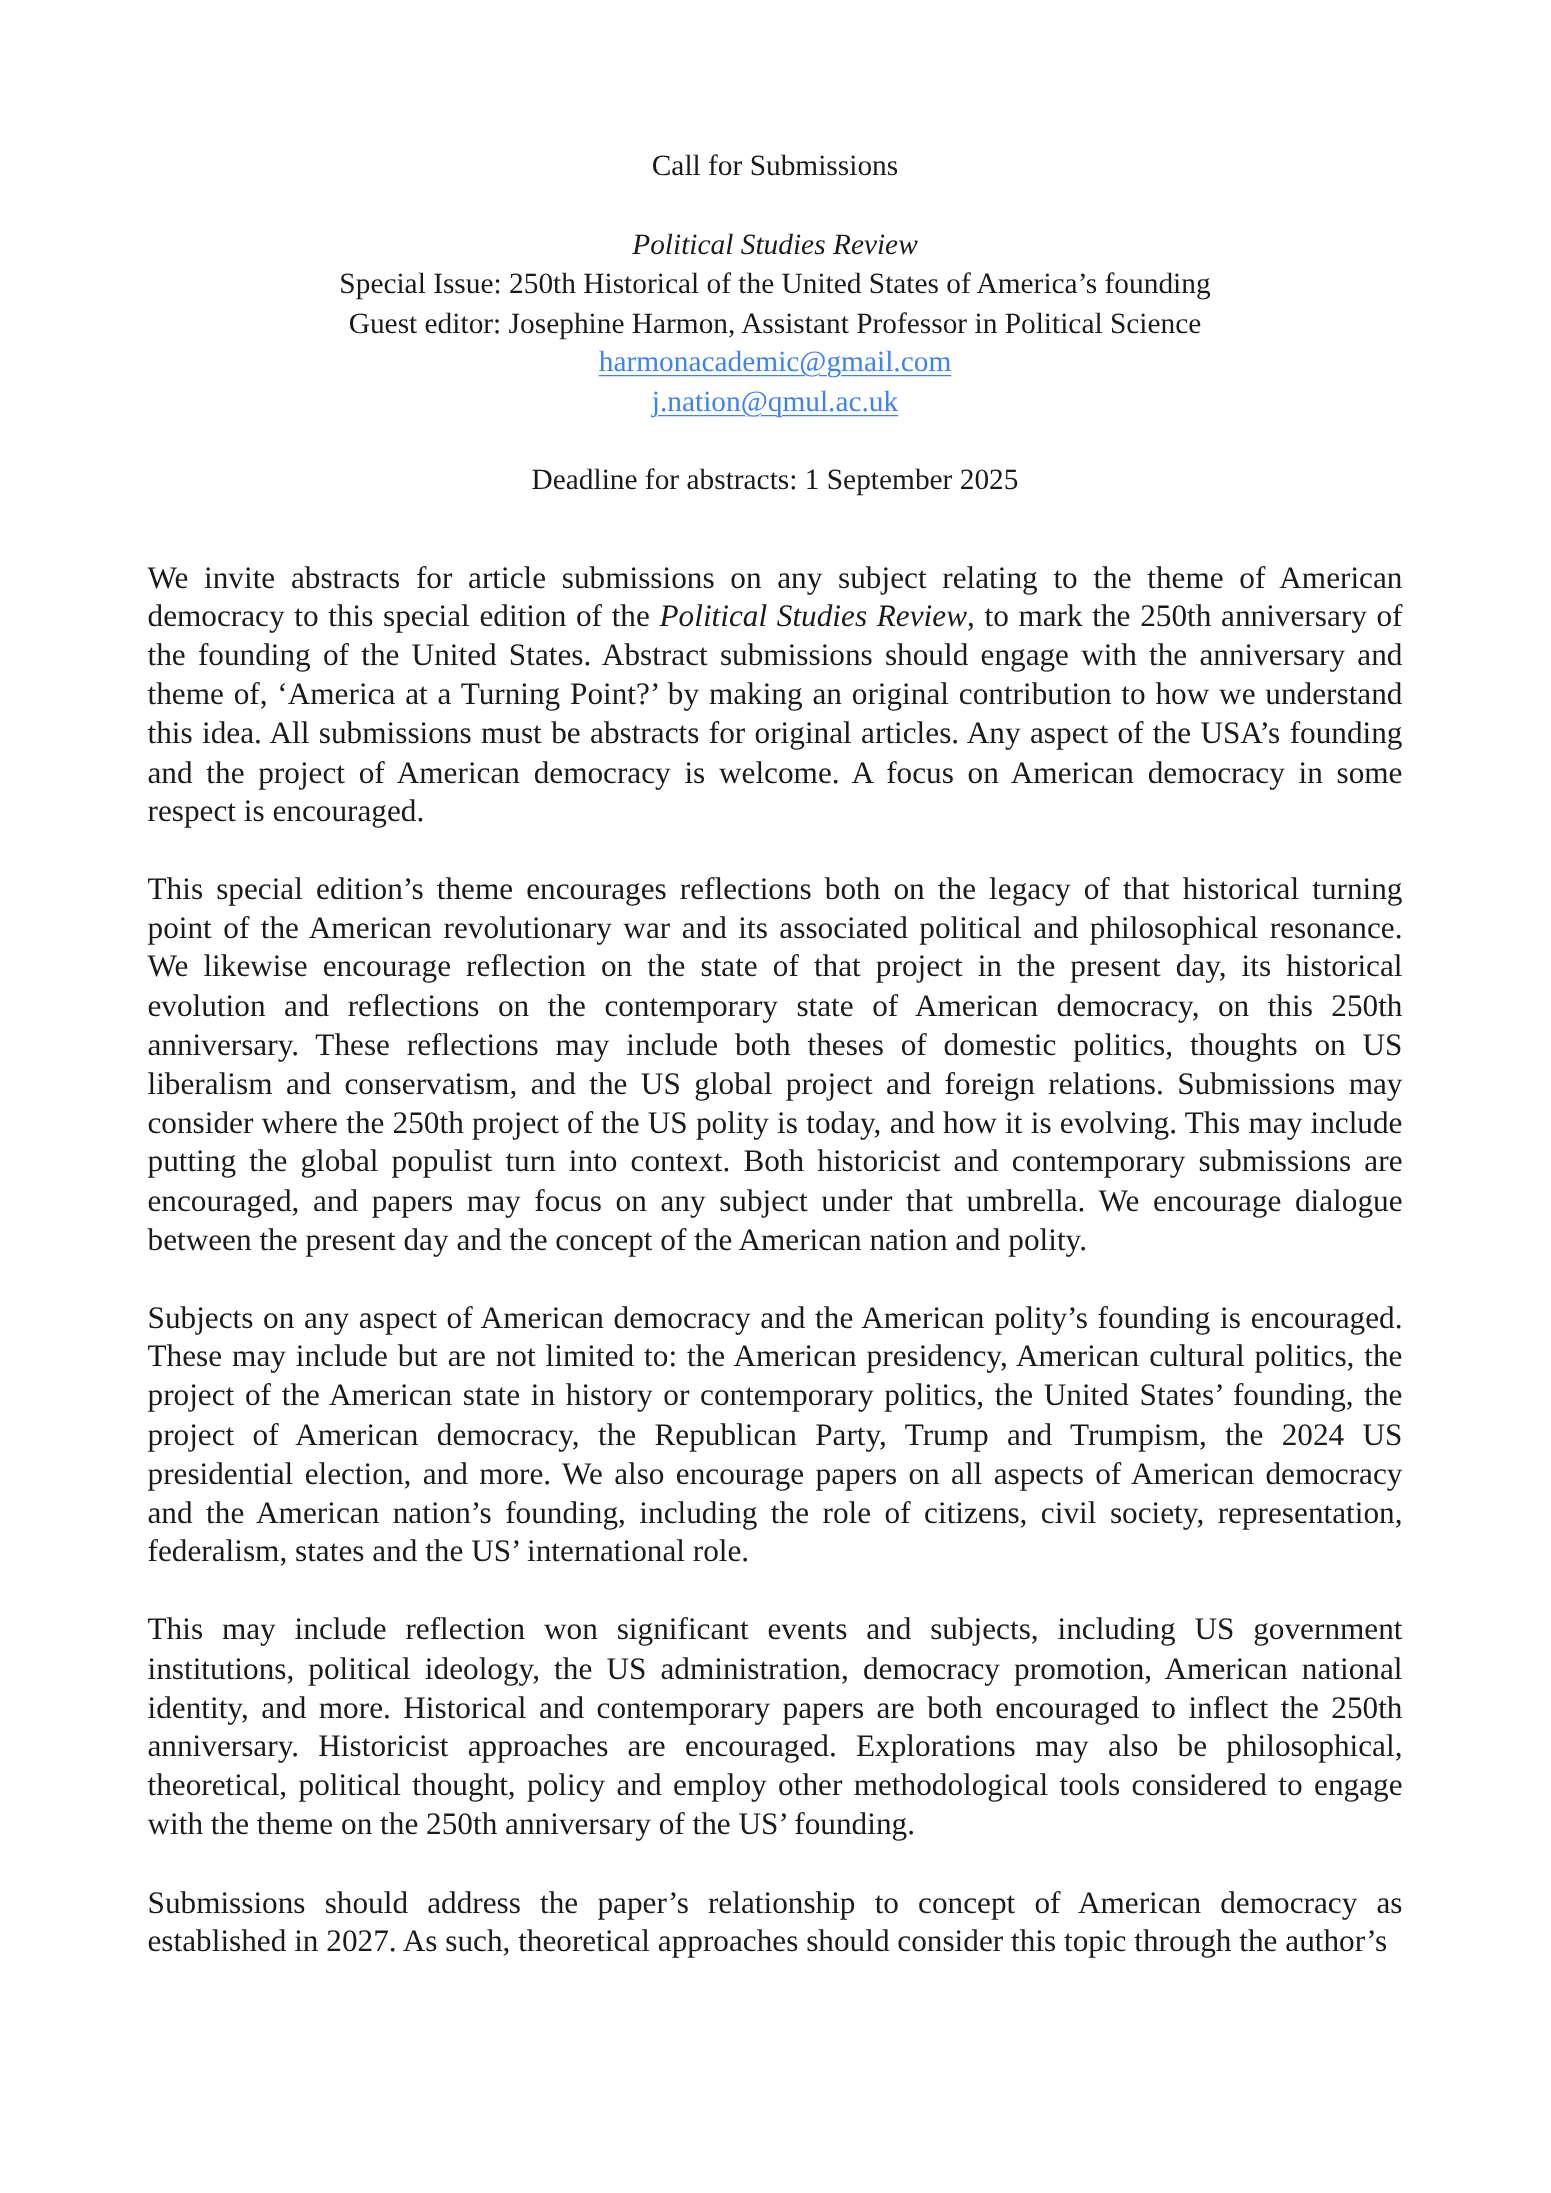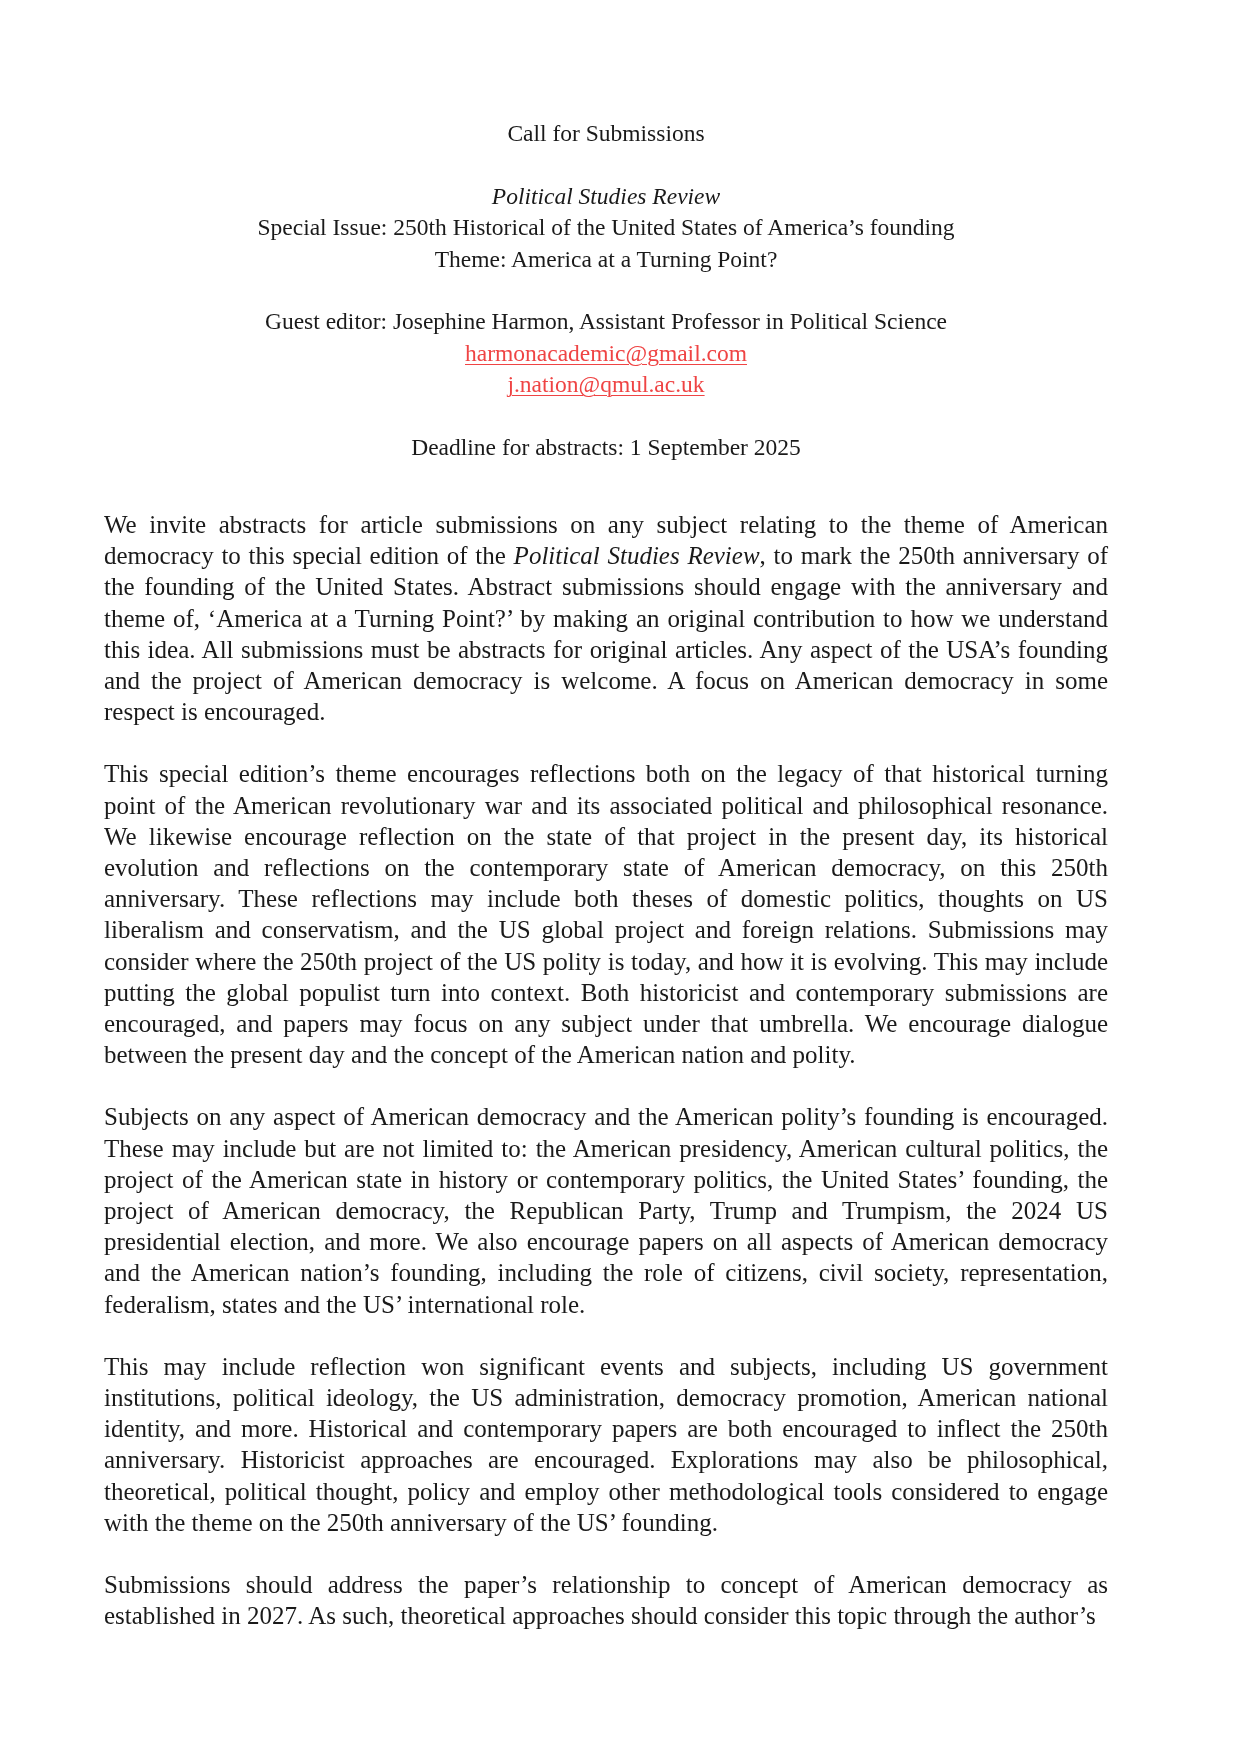--- a/index.html
+++ b/index.html
@@ -10,35 +10,35 @@
     body {
       width: 1241px;
       height: 1754px;
       position: relative;
       overflow: hidden;
       font-family: "Liberation Serif", "DejaVu Serif", serif;
       color: #1a1a1a;
     }
     .page {
       position: absolute;
-      left: 104px;
+      left: 118px;
       top: 118px;
       width: 1004px;
     }
     .center {
       text-align: center;
       font-size: 23.5px;
       line-height: 31.5px;
       margin: 0;
     }
     .title { margin-bottom: 31px; }
     .journal { font-style: italic; }
     .gap-after { margin-bottom: 31px; }
     a.email {
-      color: #ef4444;
+      color: #3b82f6;
       text-decoration: underline;
       text-underline-offset: 3px;
       text-decoration-thickness: 1px;
     }
     .deadline { margin-bottom: 46px; }
     p.body {
       font-size: 25px;
       line-height: 31.2px;
       text-align: justify;
       margin: 0 0 31px 0;
@@ -48,21 +48,20 @@
   </style>
 </head>
 <body>
 
 <div class="page">
 
   <p class="center title">Call for Submissions</p>
 
   <p class="center journal">Political Studies Review</p>
   <p class="center">Special Issue: 250th Historical of the United States of America’s founding</p>
-  <p class="center gap-after">Theme: America at a Turning Point?</p>
 
   <p class="center">Guest editor: Josephine Harmon, Assistant Professor in Political Science</p>
   <p class="center">
     <a class="email">harmonacademic@gmail.com</a>
   </p>
   <p class="center gap-after">
     <a class="email">j.nation@qmul.ac.uk</a>
   </p>
 
   <p class="center deadline">Deadline for abstracts: 1 September 2025</p>

